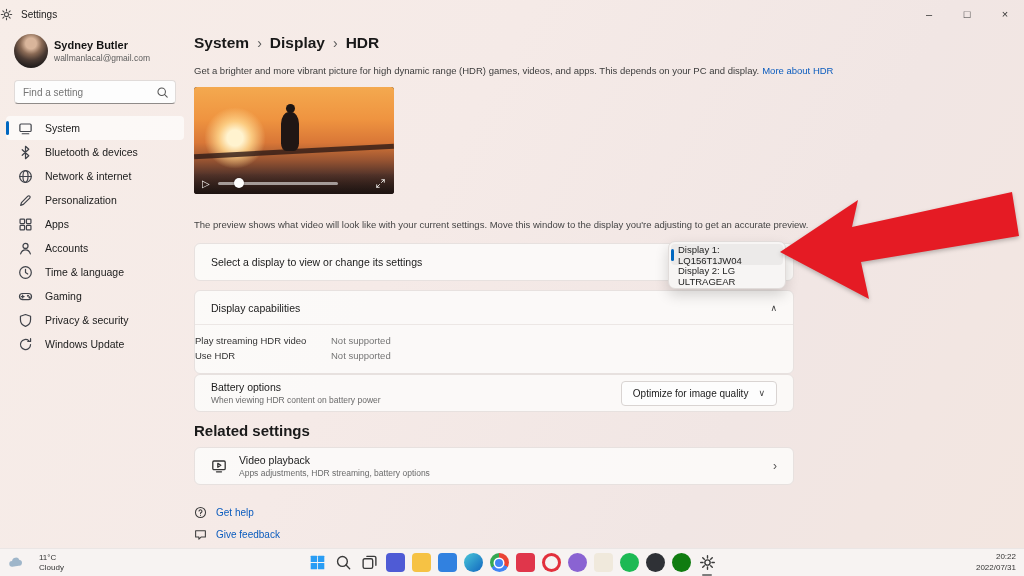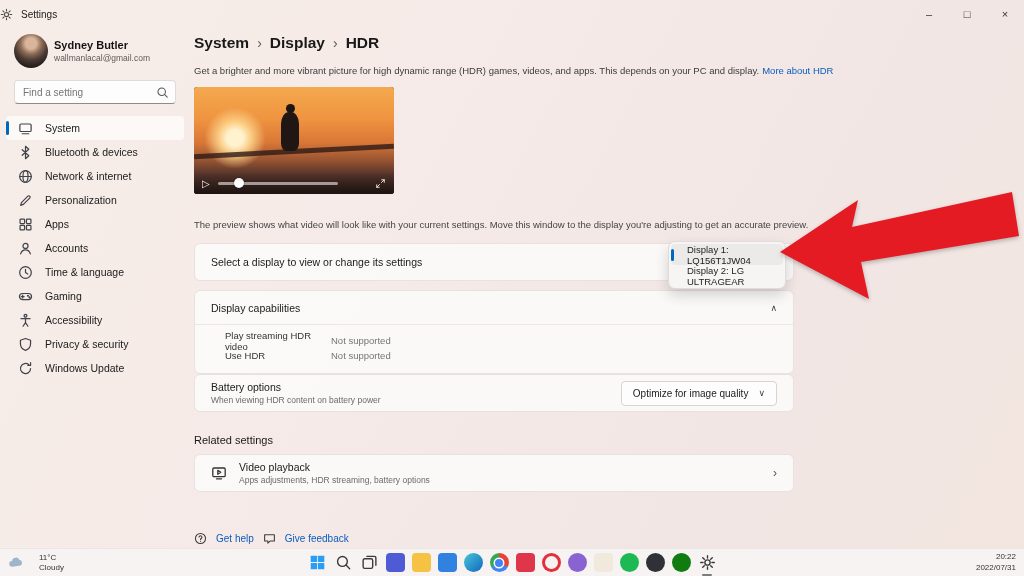--- a/index.html
+++ b/index.html
@@ -64,44 +64,44 @@
   .note{margin-top:25px;font-size:9.5px;color:#454545;white-space:nowrap}
 
   .card{width:600px;background:rgba(253,252,251,.82);border:1px solid #e7e1df;border-radius:6px}
   .row-card{display:flex;align-items:center;justify-content:space-between;height:38px;padding:0 16px;font-size:10.5px}
   .select-card{margin-top:13px}
   .cap-card{margin-top:9px}
   .cap-header{display:flex;align-items:center;justify-content:space-between;height:33px;padding:0 16px;font-size:10.5px;cursor:default}
   .chev{color:#444;font-size:9px}
   .cap-rows{border-top:1px solid #ece7e5;padding:8px 0 10px}
   .cap-row{display:flex;align-items:center;height:15px;font-size:9.5px}
-  .cap-label{width:136px;padding-left:30px;color:#333}
+  .cap-label{width:136px;color:#333}
   .cap-value{color:#757575}
   .battery-card{margin-top:0}
   .b-title{font-size:10.5px}
   .b-sub{font-size:8.5px;color:#6a6a6a;margin-top:2px}
   .dropdown-btn{display:flex;align-items:center;gap:10px;height:25px;padding:0 11px;background:#fdfdfd;border:1px solid #d9d4d2;
     border-radius:4px;font-family:"Liberation Sans",sans-serif;font-size:10px;color:#1c1c1c;cursor:pointer}
-  .related-h{margin-top:22px;font-size:11px;font-weight:400}
+  .related-h{margin-top:10px;font-size:15px;font-weight:700}
   .related-card{margin-top:8px;justify-content:flex-start;gap:12px;cursor:pointer}
   .rel-icon{width:16px;height:16px;color:#333;display:flex;flex:none}
   .rel-icon svg{width:16px;height:16px}
   .rel-title{font-size:10.5px}
   .rel-sub{font-size:8.5px;color:#6a6a6a;margin-top:2px}
   .rel-chev{margin-left:auto;color:#555;font-size:12px}
-  .footer-links{margin-top:40px;display:flex;flex-direction:row;gap:9px}
+  .footer-links{margin-top:21px;display:flex;flex-direction:column;gap:9px}
   .flink{display:flex;align-items:center;gap:9px;cursor:pointer}
   .flink-icon{width:13px;height:13px;color:#3c3c3c;display:flex}
   .flink-icon svg{width:13px;height:13px}
   .flink-label{font-size:10px;color:#0b5cbe}
 
   
   .flyout{position:absolute;left:668px;top:241px;width:118px;background:#f7f5f4;border:1px solid #e1dcda;border-radius:7px;
     box-shadow:0 6px 14px rgba(0,0,0,.16);padding:2px;z-index:20}
-  .fly-opt{position:relative;display:flex;align-items:center;height:21px;border-radius:4px;padding-left:16px;font-size:9.5px;color:#1d1d1d;cursor:pointer}
+  .fly-opt{position:relative;display:flex;align-items:center;height:21px;border-radius:4px;padding-left:7px;font-size:9.5px;color:#1d1d1d;cursor:pointer}
   .fly-opt.sel{background:#eceae9}
   .sel-bar{display:none;position:absolute;left:0;top:4.5px;width:3px;height:12px;border-radius:2px;background:#0067c0}
   .fly-opt.sel .sel-bar{display:block}
 
   
   .red-arrow{position:absolute;left:0;top:0;width:1024px;height:576px;pointer-events:none;z-index:30;
     filter:drop-shadow(0 2px 2px rgba(0,0,0,.25))}
 
   
   .taskbar{position:absolute;left:0;right:0;bottom:0;height:28px;background:rgba(247,243,242,.95);
@@ -229,29 +229,20 @@
               <path d="M5 6.6v3M3.5 8.1h3"></path>
               <circle cx="10.6" cy="7.2" r="0.5"></circle>
               <circle cx="12.2" cy="8.9" r="0.5"></circle>
             </svg>
           </span>
           <span class="nav-label">Gaming</span>
         </div>
         <div class="nav-item">
           <span class="nav-icon">
             <svg viewBox="0 0 16 16" fill="none" stroke="currentColor" stroke-width="1.3" stroke-linecap="round" stroke-linejoin="round">
-              <circle cx="8" cy="2.9" r="1.5"></circle>
-              <path d="M3.2 6h9.6M8 6v4.2M8 10.2l-2.6 3.9M8 10.2l2.6 3.9"></path>
-            </svg>
-          </span>
-          <span class="nav-label">Accessibility</span>
-        </div>
-        <div class="nav-item">
-          <span class="nav-icon">
-            <svg viewBox="0 0 16 16" fill="none" stroke="currentColor" stroke-width="1.3" stroke-linecap="round" stroke-linejoin="round">
               <path d="M8 1.6l5.4 1.9v3.8c0 3.4-2.2 5.9-5.4 7-3.2-1.1-5.4-3.6-5.4-7V3.5z"></path>
             </svg>
           </span>
           <span class="nav-label">Privacy &amp; security</span>
         </div>
         <div class="nav-item">
           <span class="nav-icon">
             <svg viewBox="0 0 16 16" fill="none" stroke="currentColor" stroke-width="1.3" stroke-linecap="round" stroke-linejoin="round">
               <path d="M13.4 8A5.4 5.4 0 1 1 11.6 4M13.4 1.8v3h-3"></path>
             </svg>

